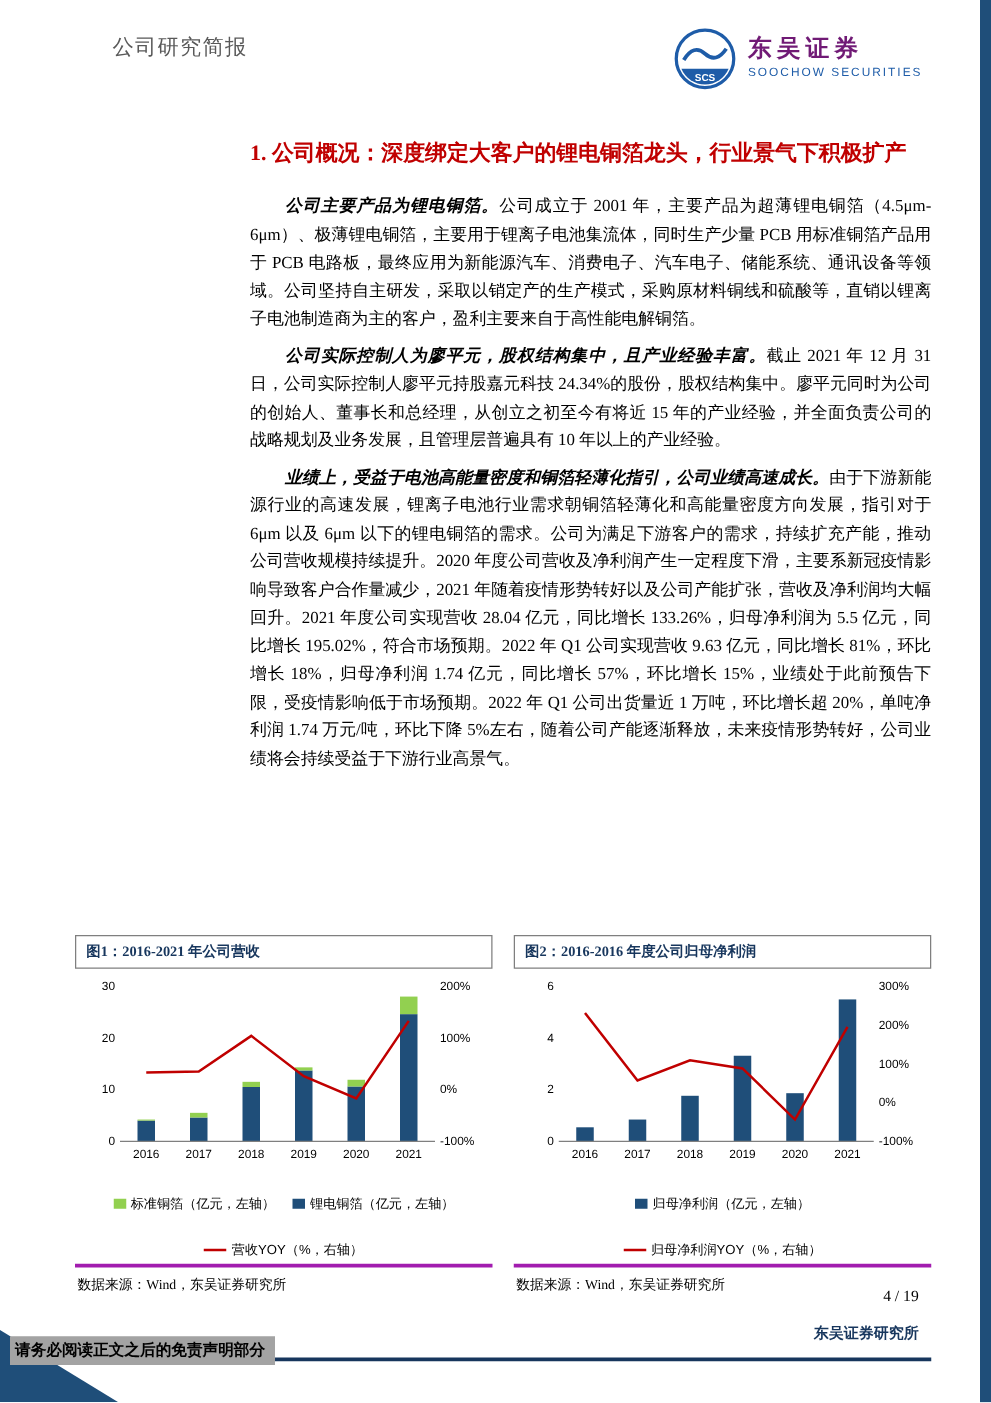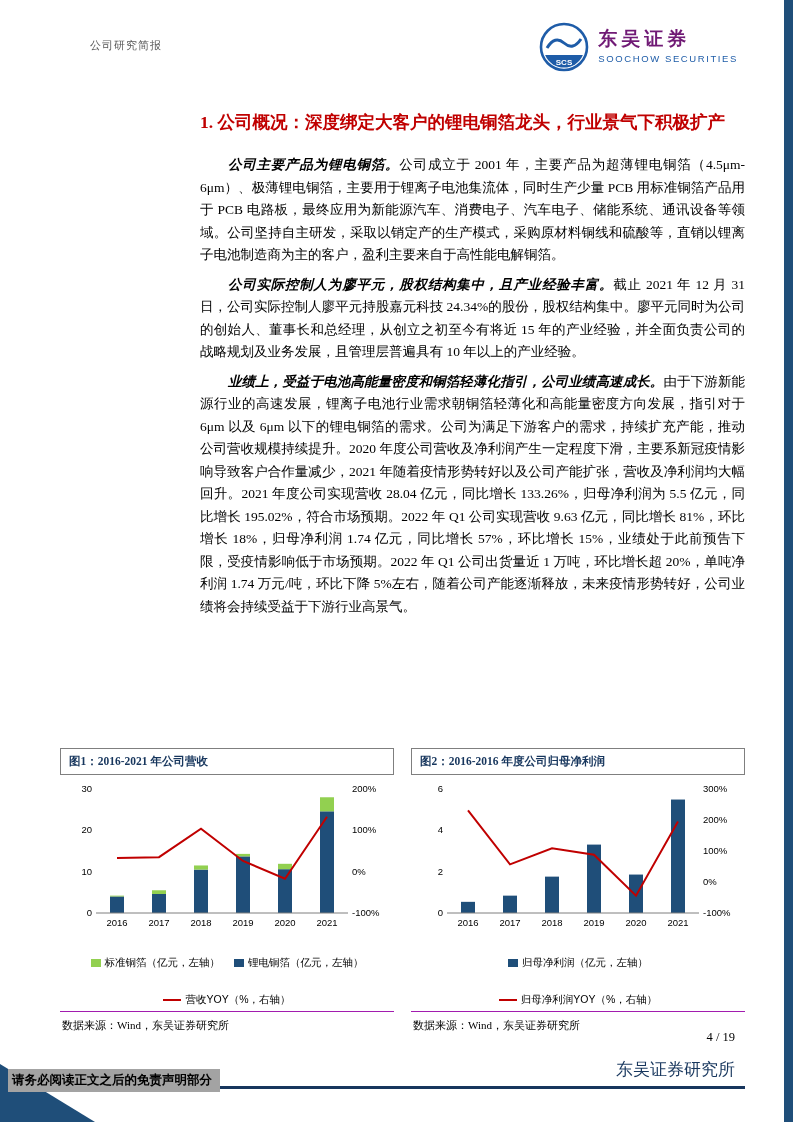--- a/index.html
+++ b/index.html
@@ -9,21 +9,21 @@
     background:#ffffff; overflow:hidden; color:#000;
     font-family:"Liberation Serif","DejaVu Serif",serif;
   }
   .right-stripe { position:absolute; right:0; top:0; width:9px; height:1122px; background:#1F4E79; }
   .corner-wedge { position:absolute; left:0; bottom:0; width:95px; height:58px; background:#1F4E79;
     clip-path:polygon(0 0, 100% 100%, 0 100%); }
 
   
   .header { position:absolute; top:22px; left:90px; width:648px;
     display:flex; justify-content:space-between; align-items:flex-start; }
-  .doc-type { font-size:11px; color:#595959; margin-top:16px; letter-spacing:1px; }
+  .doc-type { font-size:17px; color:#595959; margin-top:4px; letter-spacing:1px; }
   .brand { display:flex; align-items:center; gap:9px; }
   .brand-logo svg { width:50px; height:50px; display:block; }
   .brand-text { display:flex; flex-direction:column; }
   .brand-cn { font-size:19px; font-weight:bold; color:#701a75; letter-spacing:4px;
     font-family:Liberation Mono, monospace; line-height:1.1; }
   .brand-en { font-size:9.5px; color:#1E5CA8; letter-spacing:1.6px; margin-top:2px;
     font-family:"Liberation Sans","DejaVu Sans",sans-serif; }
 
   
   .content { position:absolute; top:104px; left:200px; width:545px; }
@@ -37,25 +37,25 @@
   .figures { position:absolute; top:748px; left:60px; width:685px; display:flex; gap:17px;justify-content:space-between; }
   .figure { width:334px; }
   .fig-title { border:1px solid #7F7F7F; color:#17365D; font-weight:bold; font-size:11.5px;
     padding:5px 8px; }
   .fig-plot { margin-top:6px; height:152px; }
   .fig-legend { margin-top:2px; font-family:"Liberation Sans","DejaVu Sans",sans-serif; }
   .legend-row { display:flex; justify-content:center; gap:14px; margin-bottom:3px;margin-top:23px; }
   .legend-item { display:inline-flex; align-items:center; gap:4px; font-size:10.5px; }
   .legend-swatch { width:10px; height:8px; display:inline-block; }
   .legend-line { width:18px; height:2px; display:inline-block; }
-  .fig-source { margin-top:4px; border-top:1px solid #a21caf; padding:6px 2px 0; font-size:11px; }
+  .fig-source { margin-top:4px; border-top:3px solid #a21caf; padding:6px 2px 0; font-size:11px; }
 
   
   .page-number { position:absolute; top:1030px; right:58px; font-size:12.5px; }
-  .institute { position:absolute; top:1058px; right:58px; font-size:17px; font-weight:normal; color:#17365D; }
+  .institute { position:absolute; top:1058px; right:58px; font-size:12px; font-weight:bold; color:#17365D; }
   .footer-line { position:absolute; top:1086px; left:60px; width:685px; border-top:3px solid #17365D; }
   .disclaimer { position:absolute; top:1069px; left:8px; background:#a3a3a3; z-index:3;
     font-weight:bold; font-size:12.5px; padding:3px 8px 3px 4px; }
 </style>
 </head>
 <body>
 
 <div class="page">
 
   <div class="right-stripe"></div>

